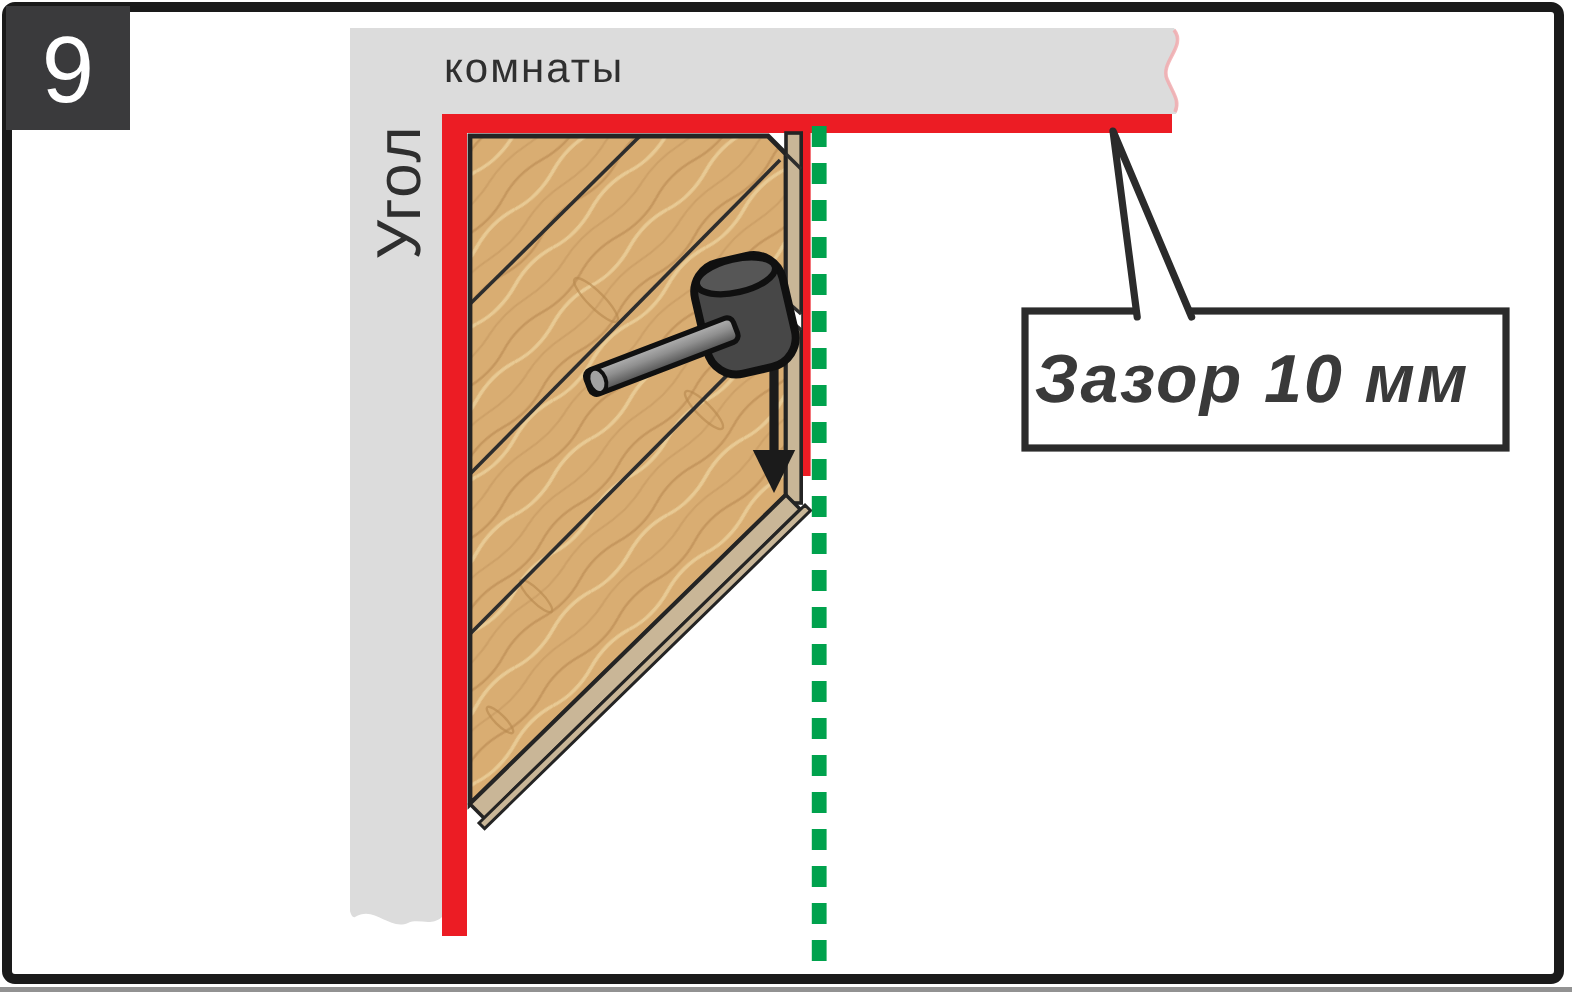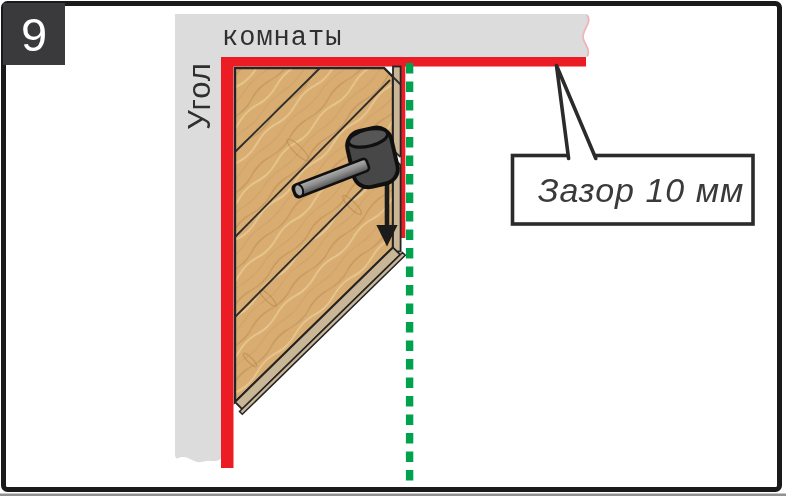--- a/index.html
+++ b/index.html
@@ -43,33 +43,34 @@
   .callout-tail-stroke { fill:none; stroke:#2b2b2b; stroke-width:3.6;
                          stroke-linecap:round; stroke-linejoin:round; }
 
   
   .badge {
     position:absolute; left:3px; top:3px; width:62px; height:62px;
     background:var(--c-badge); color:#fff; display:flex;
     align-items:center; justify-content:center; font-size:47px;
   }
   .wall-label-h {
-    position:absolute; left:222px; top:23px; font-size:27px;
-    letter-spacing:1px; color:var(--c-text); white-space:nowrap;font-family:Liberation Mono, monospace;
+    position:absolute; left:222px; top:23px; font-size:21px;
+    letter-spacing:1px; color:var(--c-text); white-space:nowrap;
   }
   .wall-label-v {
     position:absolute; left:154px; top:79px; width:90px; height:34px;
     transform:rotate(-90deg); transform-origin:center; text-align:center;
     font-size:31px; letter-spacing:1px; color:var(--c-text); white-space:nowrap;
   }
   .callout-text {
-    position:absolute; left:521px; top:156px; width:240px; height:68px;
+    position:absolute; left:506px; top:156px; width:240px; height:68px;
     display:flex; align-items:center; justify-content:center;
     font-style:italic; font-size:34px; letter-spacing:1px; color:#3a3a3a;
     white-space:nowrap;
+    font-weight:bold;
   }
 </style>
 </head>
 <body>
 
 <div class="stage">
 
   <svg width="786" height="496" viewBox="0 0 786 496">
     <defs>
       <clipPath id="woodClip">

